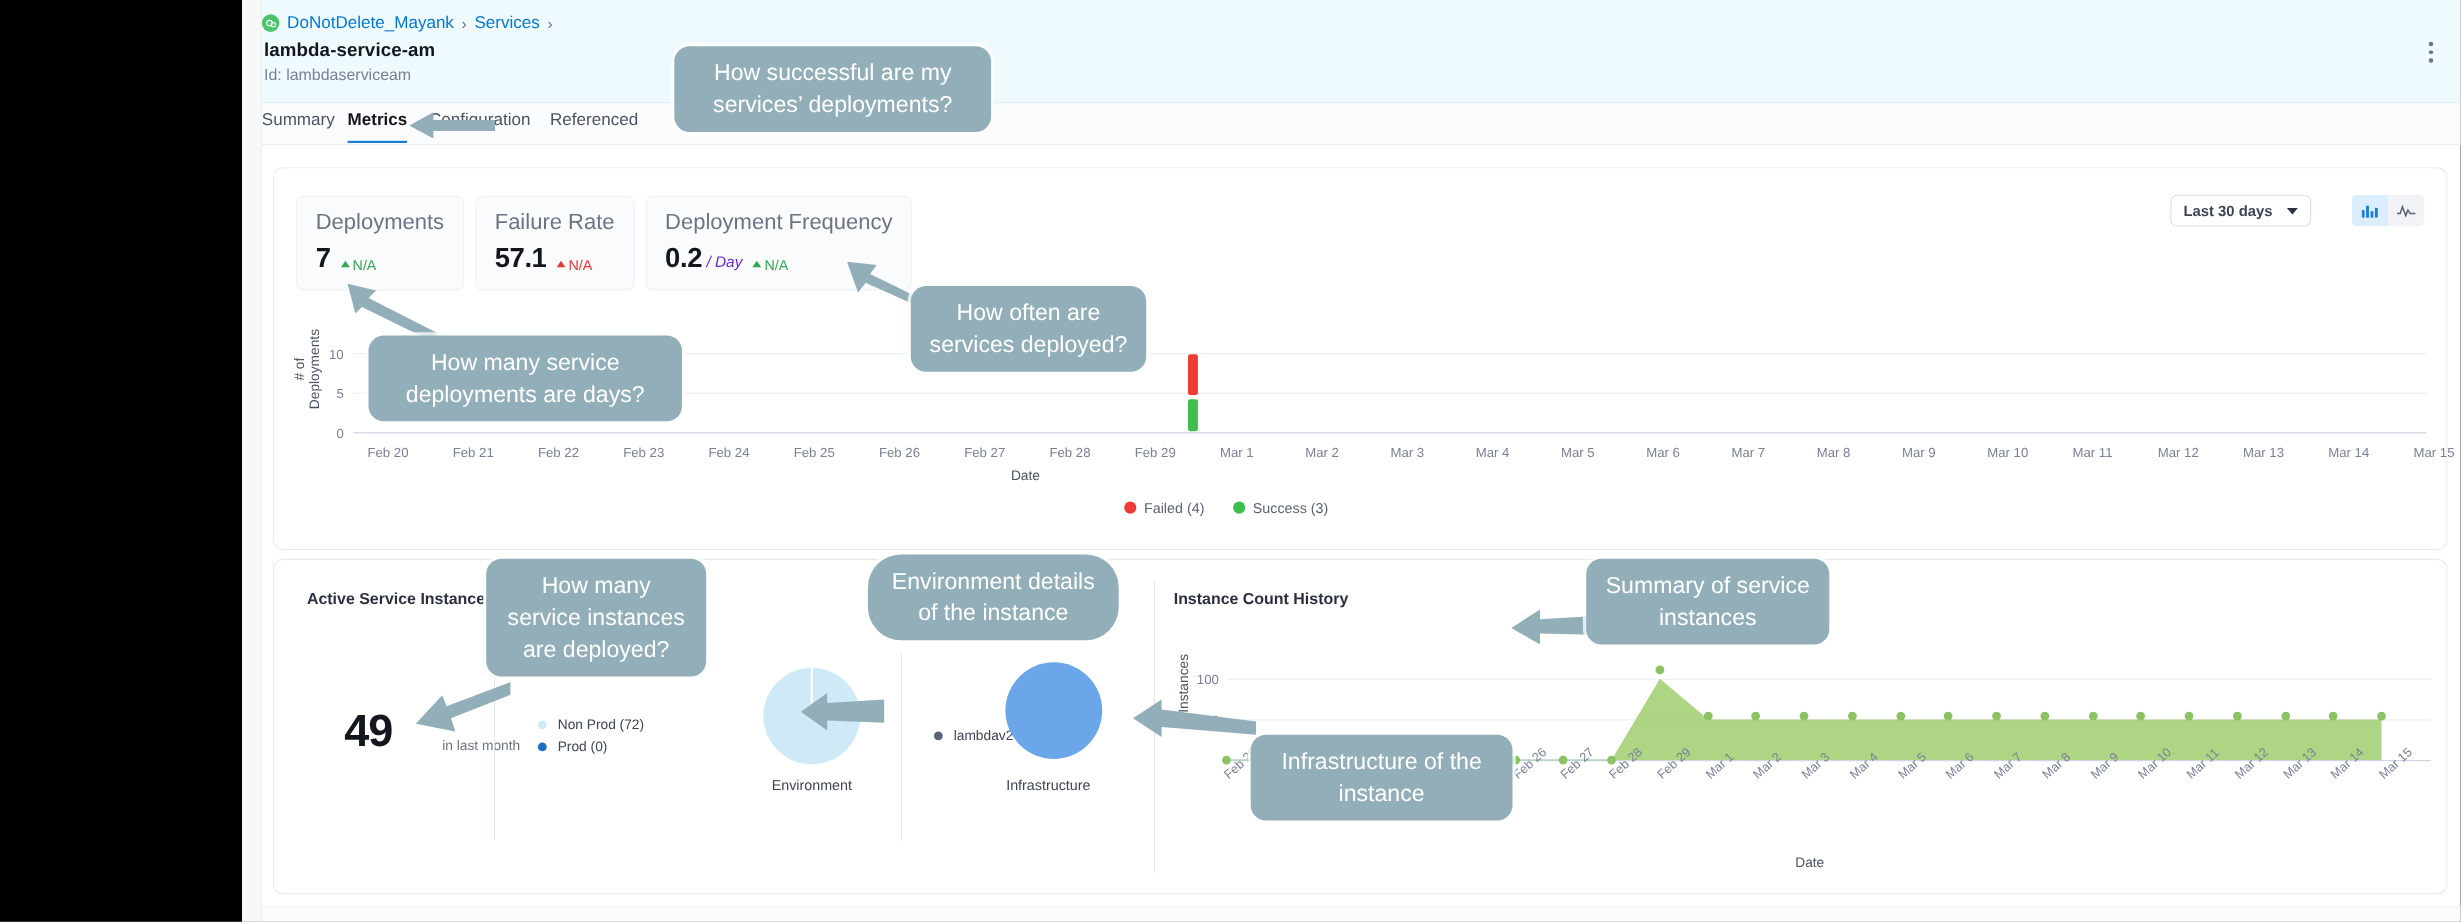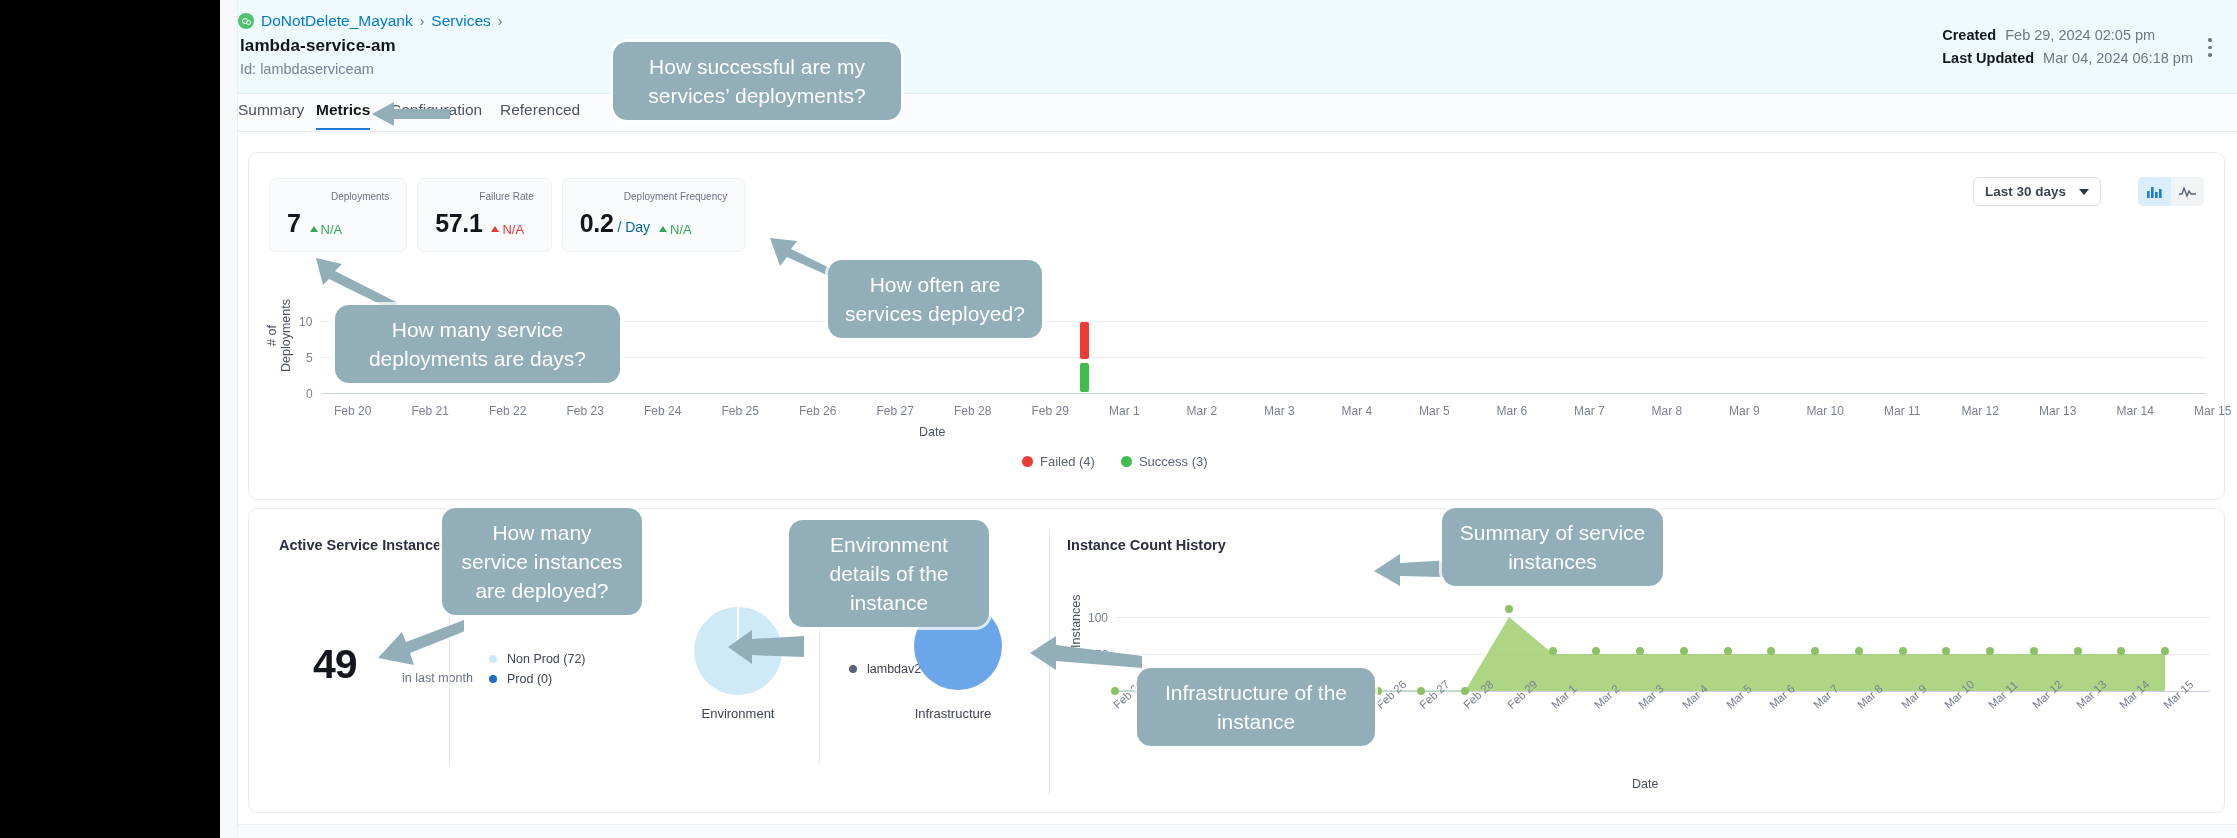--- a/index.html
+++ b/index.html
@@ -37,24 +37,24 @@
   .tab { position: absolute; top: 7px; font-size: 15.5px; color: #4b5362; cursor: pointer; padding-bottom: 9px; white-space: nowrap; }
   .tab.active { color: #13161c; font-weight: bold; border-bottom: 2.6px solid #1d7dd6; }
 
   
   .card { position: absolute; background: #ffffff; border: 1px solid #e7ebf0; border-radius: 9px; }
   #card-deploy { left: 248px; top: 152px; width: 1977px; height: 348px; }
   #card-instances { left: 248px; top: 508px; width: 1977px; height: 305px; }
 
   .kpis { position: absolute; left: 20px; top: 25px; display: flex; gap: 10px; }
   .kpi { background: #fafbfc; border: 1px solid #eef1f5; border-radius: 7px; padding: 12px 17px 13px 17px; min-width: 103px; }
-  .kpi-label { font-size: 10px; color: #6b7384; margin-bottom: 7px; white-space: nowrap; margin-left: 44px; }
+  .kpi-label { font-size: 20px; color: #6b7384; margin-bottom: 7px; white-space: nowrap; }
   .kpi-line { display: flex; align-items: baseline; gap: 9px; }
   .kpi-val { font-size: 25px; font-weight: bold; color: #13161c; letter-spacing: -.4px; }
-  .kpi-unit { font-size: 14px; color: #0369a1; margin-left: -5px; }
+  .kpi-unit { font-size: 14px; color: #6d28d9; margin-left: -5px; font-style: italic; }
   .kpi-delta { font-size: 13px; display: flex; align-items: center; gap: 3px; }
   .kpi-delta.up-good { color: #32a852; }
   .kpi-delta.up-bad  { color: #e53935; }
   .caret { width: 0; height: 0; border-left: 4.5px solid transparent; border-right: 4.5px solid transparent; }
   .up-good .caret { border-bottom: 6px solid #32a852; }
   .up-bad  .caret { border-bottom: 6px solid #e53935; }
 
   .range-sel { position: absolute; right: 123px; top: 24px; border: 1px solid #d9dee6; border-radius: 6px; height: 29px; padding: 0 11px; display: flex; align-items: center; gap: 13px; font-size: 13.5px; color: #3c4455; font-weight: bold; cursor: pointer; background: #fff; }
   .range-sel .chev { width: 0; height: 0; border-left: 5px solid transparent; border-right: 5px solid transparent; border-top: 6px solid #2c3444; }
   .viewtoggle { position: absolute; right: 20px; top: 24px; display: flex; border-radius: 5px; overflow: hidden; }
@@ -101,30 +101,20 @@
   <div class="breadcrumb">
     <span class="bc-badge"></span>
     <a class="bc-link">DoNotDelete_Mayank</a>
     <span class="bc-sep">›</span>
     <a class="bc-link">Services</a>
     <span class="bc-sep">›</span>
   </div>
   <div class="page-title">lambda-service-am</div>
   <div class="page-id">Id: lambdaserviceam</div>
 
-  <div class="meta">
-    <div class="meta-row">
-      <span class="meta-k">Created</span>
-      <span class="meta-v">Feb 29, 2024 02:05 pm</span>
-    </div>
-    <div class="meta-row">
-      <span class="meta-k">Last Updated</span>
-      <span class="meta-v">Mar 04, 2024 06:18 pm</span>
-    </div>
-  </div>
   <div class="kebab">
       <i></i>
       <i></i>
       <i></i>
     </div>
   <div class="hdr-divider"></div>
 </div>
 
 <div class="tabs">
   <div class="tab" style="left:0">Summary</div>
@@ -371,21 +361,21 @@
 <div class="callout" style="left:828px; top:260px; width:214px;">How often are services deployed?</div>
 
 <svg class="arrow" style="left:378px; top:620px;" width="86" height="48">
   <polygon fill="#92aeb9" points="0,38 24,12 28,22 86,0 90,10 32,33 36,45"></polygon>
 </svg>
 <div class="callout" style="left:442px; top:508px; width:200px;">How many service instances are deployed?</div>
 
 <svg class="arrow" style="left:728px; top:630px;" width="76" height="34">
   <polygon fill="#92aeb9" points="0,17 24,0 24,9 76,6 76,27 24,25 24,34"></polygon>
 </svg>
-<div class="callout" style="left:789px; top:520px; width:200px;">Environment details of the instance</div>
+<div class="callout" style="left:789px; top:504px; width:228px;border-radius:30px;">Environment details of the instance</div>
 
 <svg class="arrow" style="left:1030px; top:636px;" width="112" height="34">
   <polygon fill="#92aeb9" points="0,17 26,0 26,9 112,20 112,32 26,25 26,34"></polygon>
 </svg>
 <div class="callout" style="left:1137px; top:668px; width:238px;">Infrastructure of the instance</div>
 
 <svg class="arrow" style="left:1374px; top:552px;" width="110" height="34">
   <polygon fill="#92aeb9" points="0,19 26,2 26,11 110,6 110,26 26,24 26,34"></polygon>
 </svg>
 <div class="callout" style="left:1442px; top:508px; width:221px;">Summary of service instances</div>

